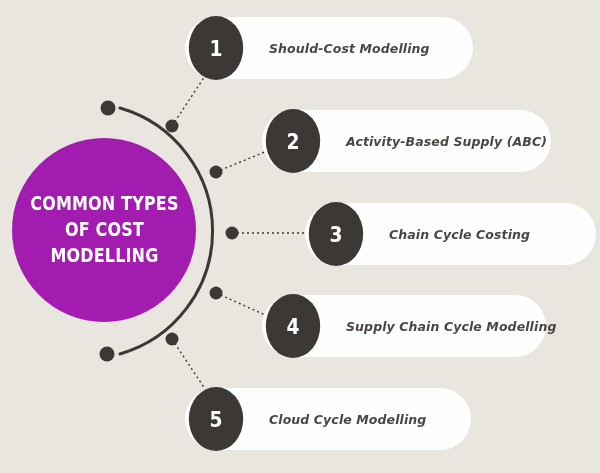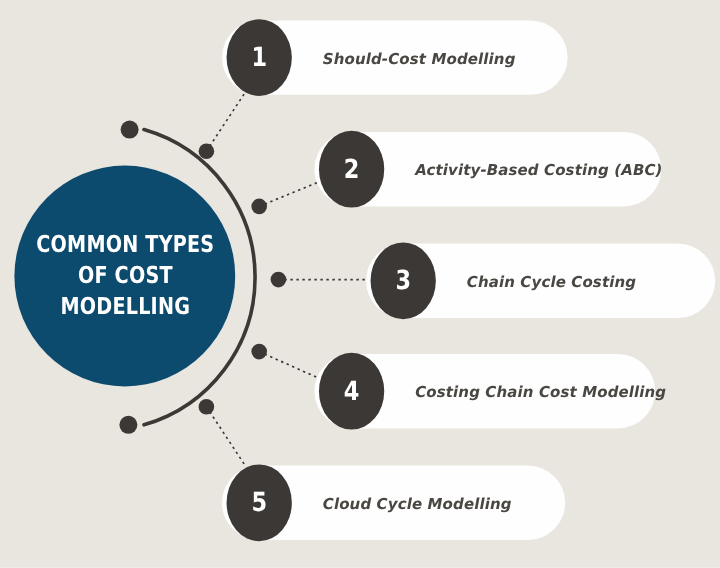--- a/index.html
+++ b/index.html
@@ -32,21 +32,21 @@
   }
 
   
   .hub {
     position: absolute;
     left: 12px;
     top: 138px;
     width: 184px;
     height: 184px;
     border-radius: 50%;
-    background: #0c4a6e;
+    background: #a21caf;
     display: flex;
     align-items: center;
     justify-content: center;
     z-index: 4;
   }
   .hub-text {
     color: #ffffff;
     text-align: center;
     font-family: "DejaVu Sans", sans-serif;
     font-weight: 700;
@@ -135,31 +135,31 @@
 MODELLING</div>
   </div>
 
   <div class="item item-1">
     <div class="item-badge">1</div>
     <div class="item-label">Should-Cost Modelling</div>
   </div>
 
   <div class="item item-2">
     <div class="item-badge">2</div>
-    <div class="item-label">Activity-Based Costing (ABC)</div>
+    <div class="item-label">Activity-Based Supply (ABC)</div>
   </div>
 
   <div class="item item-3">
     <div class="item-badge">3</div>
     <div class="item-label">Chain Cycle Costing</div>
   </div>
 
   <div class="item item-4">
     <div class="item-badge">4</div>
-    <div class="item-label">Costing Chain Cost Modelling</div>
+    <div class="item-label">Supply Chain Cycle Modelling</div>
   </div>
 
   <div class="item item-5">
     <div class="item-badge">5</div>
     <div class="item-label">Cloud Cycle Modelling</div>
   </div>
 
 </div>
 
 </body></html>

